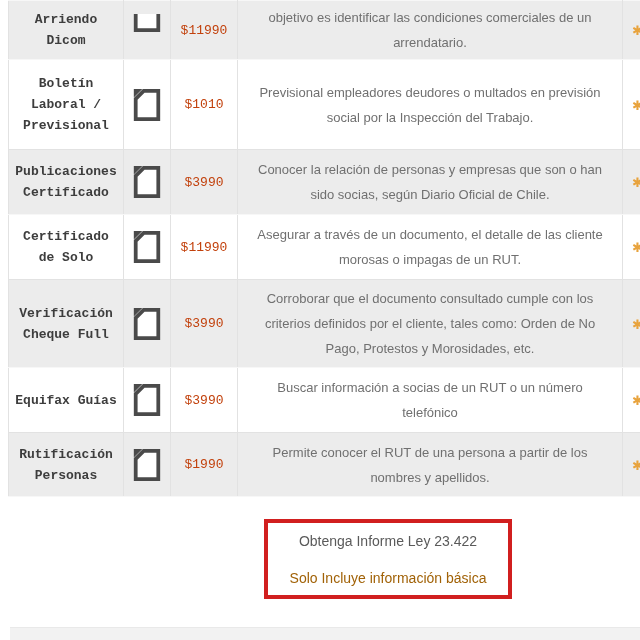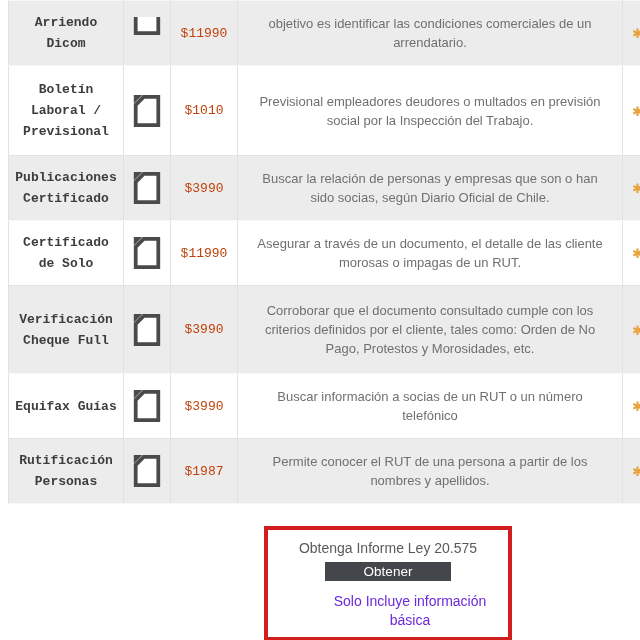--- a/index.html
+++ b/index.html
@@ -18,36 +18,36 @@
   tr:nth-child(2) { height: 90px; }
   tr:nth-child(3) { height: 65px; }
   tr:nth-child(4) { height: 65px; }
   tr:nth-child(5) { height: 88px; }
   tr:nth-child(6) { height: 65px; }
   tr:nth-child(7) { height: 64px; }
 
   .c-name  { width: 115px; text-align: center; font-weight: bold; font-size: 13px; color: #3d3d3d; line-height: 21px; padding: 0 6px; font-family: Liberation Mono, monospace; }
   .c-icon  { width: 47px; text-align: center; }
   .c-price { width: 67px; text-align: center; font-size: 13px; color: #c2410c; font-family: Liberation Mono, monospace; }
-  .c-desc  { width: 385px; text-align: center; font-size: 13px; color: #707070; line-height: 19px; padding: 13px 14px; }
+  .c-desc  { width: 385px; text-align: center; font-size: 13px; color: #707070; line-height: 25px; padding: 4px 14px; }
   .c-action{ width: 38px; text-align: left; padding-left: 9px; }
 
   .iconwrap { height: 32px; width: 30px; margin: 0 auto; overflow: hidden; display: flex; justify-content: center; }
   tr:nth-child(1) .iconwrap svg { margin-top: -14px; }
 
   .buy { color: #e8a33d; font-size: 13px; line-height: 13px; display: inline-block; cursor: pointer; }
 
   
   .promo { width: 248px; margin-left: 264px; margin-top: 22px; border: 4px solid #d11f1f;
            text-align: center; padding: 9px 0 7px; background: #fff; }
   .promo-title { font-size: 14px; color: #5a5a5a; line-height: 19px; }
   .promo-btn { display: inline-block; margin-top: 4px; background: #43464a; color: #ffffff;
                border: none; font-family: "Liberation Sans", sans-serif; font-size: 13.5px;
                line-height: 19px; width: 126px; text-align: center; cursor: pointer; }
-  .promo-note { margin-top: 11px; font-size: 14px; color: #6d28d9; line-height: 19px; padding-left: 44px; }
+  .promo-note { margin-top: 18px; font-size: 14px; color: #a16207; line-height: 19px; }
 
   
   .bottom-bar { margin-left: 10px; margin-top: 28px; width: 630px; height: 22px;
                 background: #f2f2f2; border-top: 1px solid #e9e9e9; }
 </style>
 </head>
 <body>
 
 <div class="viewport">
 
@@ -90,21 +90,21 @@
     <td class="c-name">Publicaciones Certificado</td>
     <td class="c-icon">
       <div class="iconwrap">
         <svg width="28" height="32" viewBox="0 0 28 34">
           <path d="M10.5 2 H26 V32 H2 V10.5 Z" fill="#ffffff" stroke="#4a4a4a" stroke-width="4" stroke-linejoin="miter"></path>
           <path d="M0 0 H9 L0 9 Z" fill="#4a4a4a"></path>
         </svg>
       </div>
     </td>
     <td class="c-price">$3990</td>
-    <td class="c-desc">Buscar la relación de personas y empresas que son o han sido socias, según Diario Oficial de Chile.</td>
+    <td class="c-desc">Conocer la relación de personas y empresas que son o han sido socias, según Diario Oficial de Chile.</td>
     <td class="c-action">
       <span class="buy">✱</span>
     </td>
   </tr>
           <tr class="plain">
     <td class="c-name">Certificado de Solo</td>
     <td class="c-icon">
       <div class="iconwrap">
         <svg width="28" height="32" viewBox="0 0 28 34">
           <path d="M10.5 2 H26 V32 H2 V10.5 Z" fill="#ffffff" stroke="#4a4a4a" stroke-width="4" stroke-linejoin="miter"></path>
@@ -153,31 +153,30 @@
           <tr class="shaded">
     <td class="c-name">Rutificación Personas</td>
     <td class="c-icon">
       <div class="iconwrap">
         <svg width="28" height="32" viewBox="0 0 28 34">
           <path d="M10.5 2 H26 V32 H2 V10.5 Z" fill="#ffffff" stroke="#4a4a4a" stroke-width="4" stroke-linejoin="miter"></path>
           <path d="M0 0 H9 L0 9 Z" fill="#4a4a4a"></path>
         </svg>
       </div>
     </td>
-    <td class="c-price">$1987</td>
+    <td class="c-price">$1990</td>
     <td class="c-desc">Permite conocer el RUT de una persona a partir de los nombres y apellidos.</td>
     <td class="c-action">
       <span class="buy">✱</span>
     </td>
   </tr>
         </tbody>
     </table>
   </div>
 
   <div class="promo">
-    <div class="promo-title">Obtenga Informe Ley 20.575</div>
-    <button class="promo-btn">Obtener</button>
+    <div class="promo-title">Obtenga Informe Ley 23.422</div>
     <div class="promo-note">Solo Incluye información básica</div>
   </div>
 
   <div class="bottom-bar"></div>
 
 </div>
 
 </body></html>

